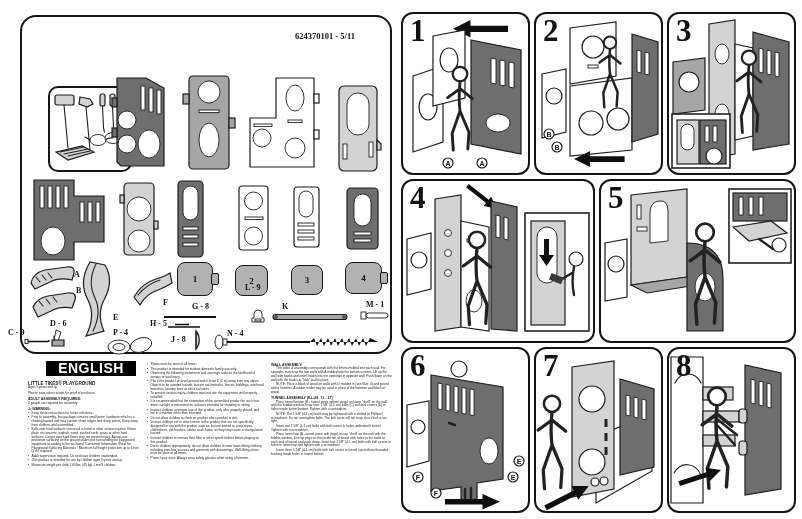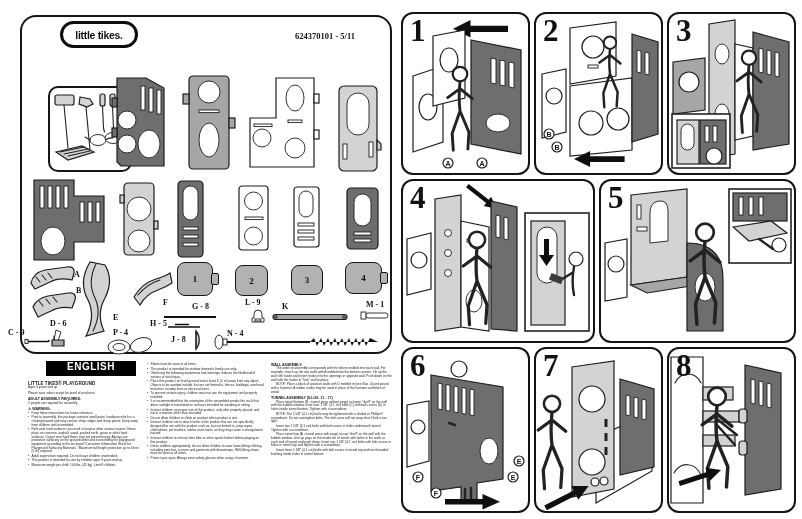--- a/index.html
+++ b/index.html
@@ -18,21 +18,21 @@
   .plabel{position:absolute;font-family:"Liberation Serif",serif;font-weight:bold;font-size:8px;line-height:1}
   .tunnel{position:absolute;background:#b2b2b2;border:1.4px solid #161616;border-radius:8px;display:flex;align-items:center;justify-content:center;font-weight:bold;font-size:9px;font-family:"Liberation Serif",serif}
   .tunnel .tab{position:absolute;right:-7px;top:30%;width:8px;height:40%;background:#b2b2b2;border:1.4px solid #161616;border-radius:2px}
 
   
   .stepbox{position:absolute;border:2px solid #141414;border-radius:12px;background:#fff}
   .stepnum{position:absolute;top:1px;left:7px;font-family:"Liberation Serif",serif;font-weight:bold;font-size:31px;line-height:1;z-index:2}
   .scene{position:absolute;inset:0}
 
   
-  .eng-banner{position:absolute;left:46px;top:361px;width:90px;height:15px;background:#000;color:#fff;display:flex;align-items:flex-start;justify-content:center;font-weight:bold;font-size:10px;letter-spacing:.5px}
+  .eng-banner{position:absolute;left:46px;top:361px;width:90px;height:15px;background:#000;color:#fff;display:flex;align-items:flex-end;justify-content:center;font-weight:bold;font-size:14px;letter-spacing:.5px}
   .col{position:absolute;font-size:3.2px;line-height:3.7px;color:#1c1c1c}
   .col .h1{font-weight:bold;font-size:4.6px;line-height:5.4px}
   .col .h2{font-weight:bold;font-size:3.6px;line-height:4.4px;margin-top:2px}
   .col p{margin-bottom:1.5px}
   .col ul{list-style:none}
   .col li{position:relative;padding-left:3.5px;margin-bottom:.8px}
   .col li::before{content:"•";position:absolute;left:0;top:0}
   .col .para{text-indent:5px;margin-bottom:1px}
 
   
@@ -61,23 +61,20 @@
           <path d="M0,7 L14,0 V4.5 H44 V9.5 H14 V14 Z" fill="#0f0f0f"></path>
         </g>
       <g id="arwR">
           <path d="M44,7 L30,0 V4.5 H0 V9.5 H30 V14 Z" fill="#0f0f0f"></path>
         </g>
     </defs>
   </svg>
 
   <div class="parts-border"></div>
 
-  <div class="logo">
-    <span>little tikes.</span>
-  </div>
   <div class="docnum">624370101  -  5/11</div>
 
   <div class="toolsbox">
     <svg width="80" height="82" viewBox="0 0 80 82">
       <g>
         <rect x="5" y="7" width="19" height="10" rx="2" class="pl"></rect>
         <path class="sk1" d="M14,17 L18,60"></path>
       </g>
       <g>
         <path class="pl" d="M30,9 l10,2 l3,5 l-6,3 l-8,-3 z"></path>
@@ -222,21 +219,21 @@
 
   <div class="plabel" style="left:192px;top:303px">G - 8</div>
   <svg class="abs" style="left:163px;top:315px" width="54" height="4">
       <path d="M1,2 H53" stroke="#111" stroke-width="2"></path>
     </svg>
   <div class="plabel" style="left:150px;top:320px">H - 5</div>
   <svg class="abs" style="left:167px;top:323px" width="34" height="6">
       <path d="M1,4 H33 M8,1.5 H22" stroke="#111" stroke-width="1.6"></path>
     </svg>
 
-  <div class="plabel" style="left:245px;top:299px">L - 9</div>
+  <div class="plabel" style="left:245px;top:284px">L - 9</div>
   <svg class="abs" style="left:250px;top:309px" width="16" height="15" viewBox="0 0 16 15">
     <path class="hw" d="M2,13 h12 v-4 h-2 V5 a4,4 0 0 0 -8,0 v4 H2 Z"></path>
       <rect class="hw" x="5" y="10" width="6" height="2"></rect>
   </svg>
 
   <div class="plabel" style="left:282px;top:303px">K</div>
   <svg class="abs" style="left:271px;top:313px" width="78" height="8" viewBox="0 0 78 8">
     <rect class="pm" x="2" y="1.5" width="74" height="5" rx="2.5"></rect>
       <circle cx="5" cy="4" r="2" fill="#555"></circle>
       <circle cx="73" cy="4" r="2" fill="#555"></circle>

